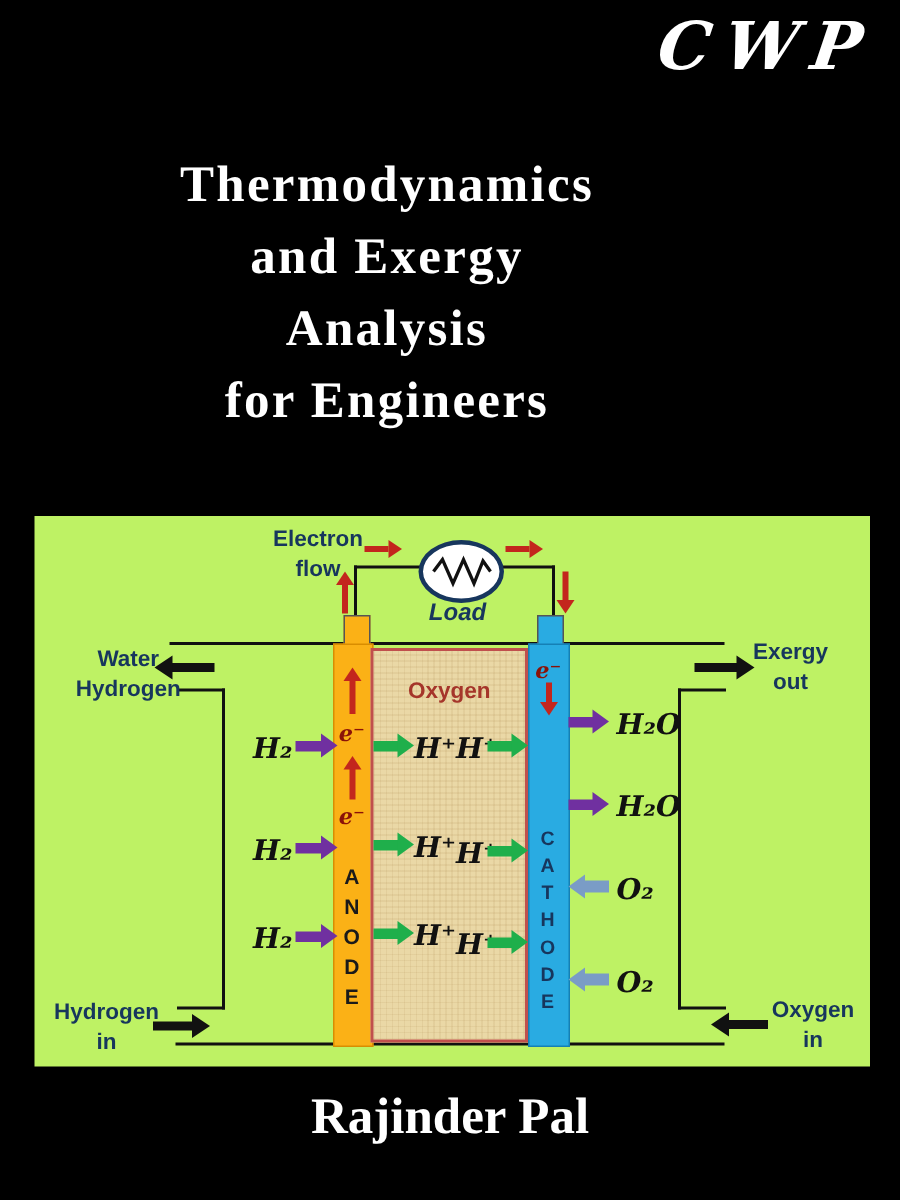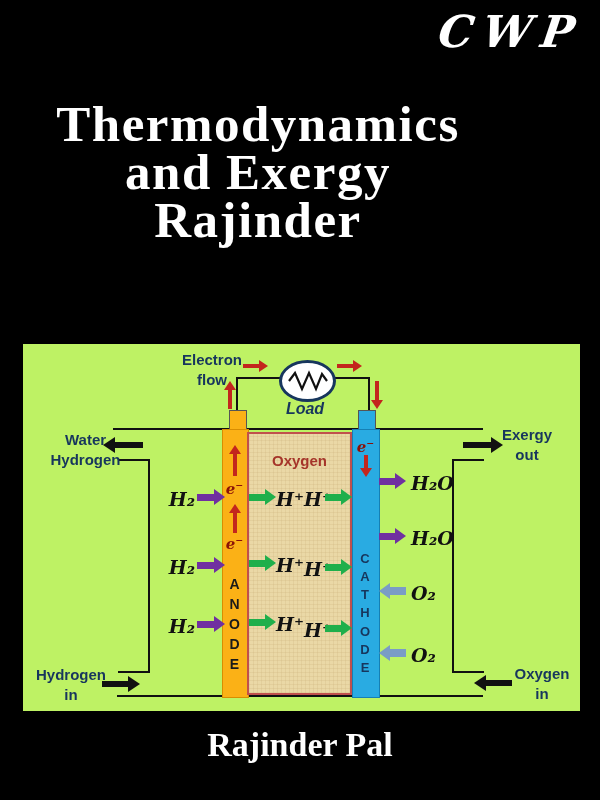--- a/index.html
+++ b/index.html
@@ -4,21 +4,21 @@
 <style>
   html,body{margin:0;padding:0;background:#000;}
   .cover{position:relative;width:600px;height:800px;background:#000;overflow:hidden;
          font-family:"Liberation Sans",sans-serif;}
 
   
   .logo{position:absolute;top:6px;right:16px;color:#fff;
         font-family:"DejaVu Serif",serif;font-style:italic;font-weight:bold;
         font-size:44px;letter-spacing:9px;transform:skewX(-8deg);}
   .title{position:absolute;top:100px;left:0;width:516px;text-align:center;color:#fff;
-         font-family:"Liberation Serif",serif;font-weight:bold;font-size:51px;
+         font-family:"Liberation Serif",serif;font-weight:bold;font-size:34px;
          line-height:48px;letter-spacing:1.5px;}
   .author{position:absolute;top:726px;left:0;width:600px;text-align:center;color:#fff;
           font-family:"Liberation Serif",serif;font-weight:bold;font-size:34px;}
 
   
   #panel{position:absolute;left:23px;top:344px;width:557px;height:367px;background:#bef264;}
   #panel .abs{position:absolute;}
 
   .hline{position:absolute;height:2px;background:#111;}
   .channel{position:absolute;width:30px;height:210px;top:115px;border:2px solid #111;}
@@ -85,21 +85,22 @@
 </head>
 <body>
 
 <div class="cover">
 
   <div class="logo">CWP</div>
 
   <div class="title">
     <div>Thermodynamics</div>
     <div>and Exergy</div>
-    <div>Rajinder</div>
+    <div>Analysis</div>
+    <div>for Engineers</div>
   </div>
 
   <div id="panel">
 
     <div class="abs navy" style="left:148px;top:6px;width:82px;">
       <div>Electron</div>
       <div>flow</div>
     </div>
     <div class="arr r c-red thin" style="left:220px;top:14px;width:25px;height:16px;">
         <i class="sh"></i>

